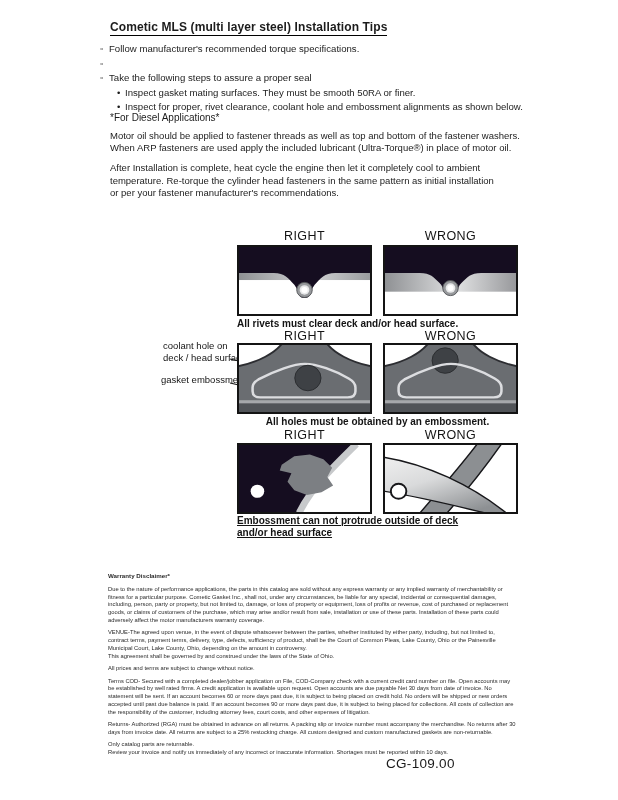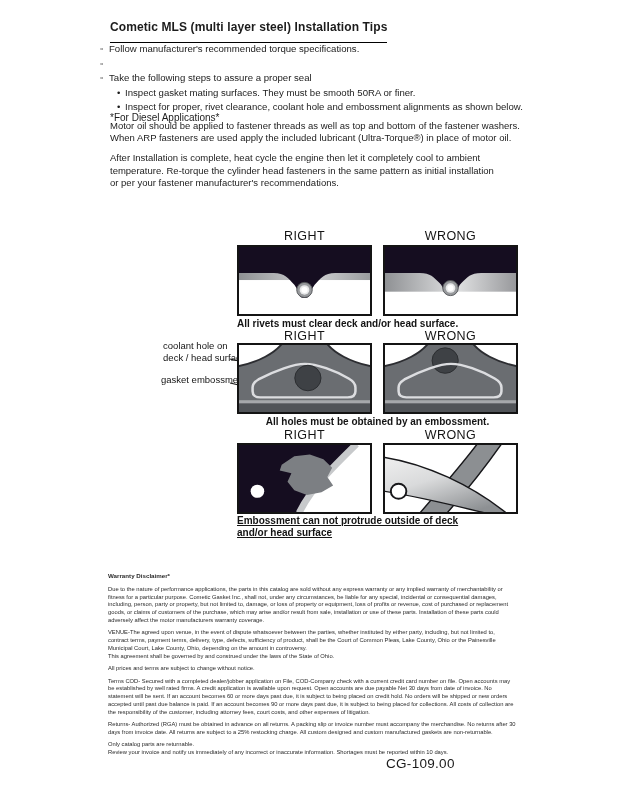--- a/index.html
+++ b/index.html
@@ -4,30 +4,30 @@
 <style>
   html,body { margin:0; padding:0; background:#e8e8e8; }
   .page {
     position:relative; width:618px; height:800px; margin:0 auto;
     background:#ffffff; overflow:hidden;
     font-family:"Liberation Sans", sans-serif; color:#1c1c1c;
   }
   .title {
     position:absolute; left:110px; top:20px;
     font-size:12px; font-weight:bold; letter-spacing:0.1px;
-    border-bottom:1.5px solid #000; padding-bottom:8px;
+    border-bottom:1.5px solid #000; padding-bottom:1px;
     display:inline-block;
   }
   .bullets { position:absolute; left:100px; top:42px; width:455px; font-size:9.6px; line-height:14.6px; }
   .b-row { display:flex; }
   .b-marker { width:9px; flex:none; }
   .b-row.sub { margin-left:17px; }
   .b-row.sub .b-marker { width:8px; }
   .h2 { position:absolute; left:110px; top:112px; font-size:10px; font-weight:normal; }
-  .paras { position:absolute; left:110px; top:120px; width:448px; font-size:9.5px; line-height:12.4px; }
+  .paras { position:absolute; left:110px; top:130px; width:448px; font-size:9.5px; line-height:12.4px; }
   .paras p { margin:0 0 7.5px 0; white-space:pre-line; }
   .dlabel { position:absolute; width:135px; text-align:center; font-size:12.5px; letter-spacing:0.4px; color:#141414; }
   .dbox { position:absolute; width:135px; height:71px; border:2px solid #141414; box-sizing:border-box; background:#fff; }
   .dbox svg { display:block; width:100%; height:100%; }
   .caption { position:absolute; font-size:10px; font-weight:bold; color:#141414; line-height:12px; }
   .preline { white-space:pre-line; }
   .side-label { position:absolute; right:372px; font-size:9.5px; line-height:11.5px; color:#141414; }
   .pointer-svg { position:absolute; left:175px; top:337px; }
   .warranty { position:absolute; left:108px; top:572px; width:408px; font-size:5.8px; line-height:7.8px; color:#2a2a2a; }
   .warranty .w-head { font-size:6.2px; font-weight:bold; margin:0 0 6px 0; }

